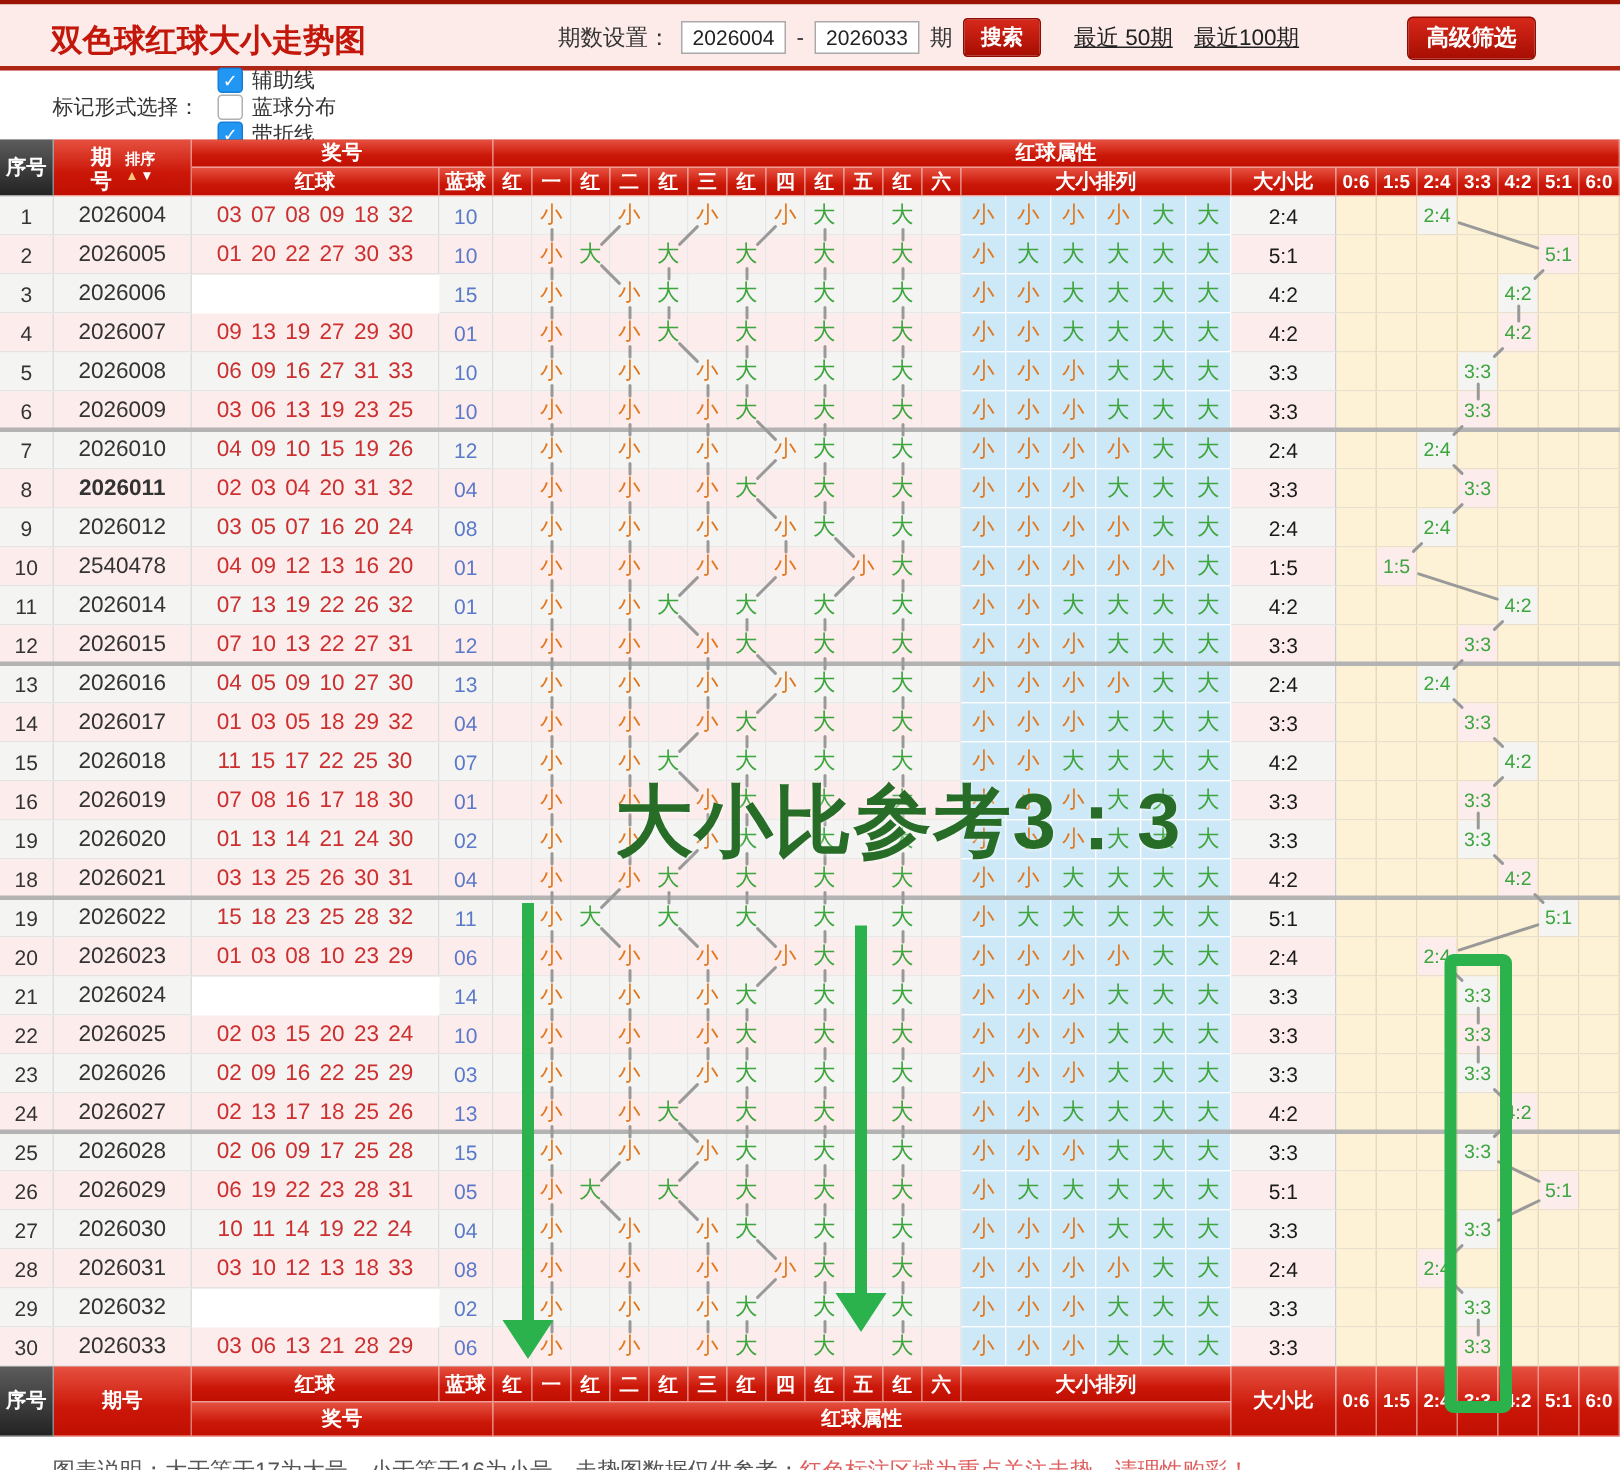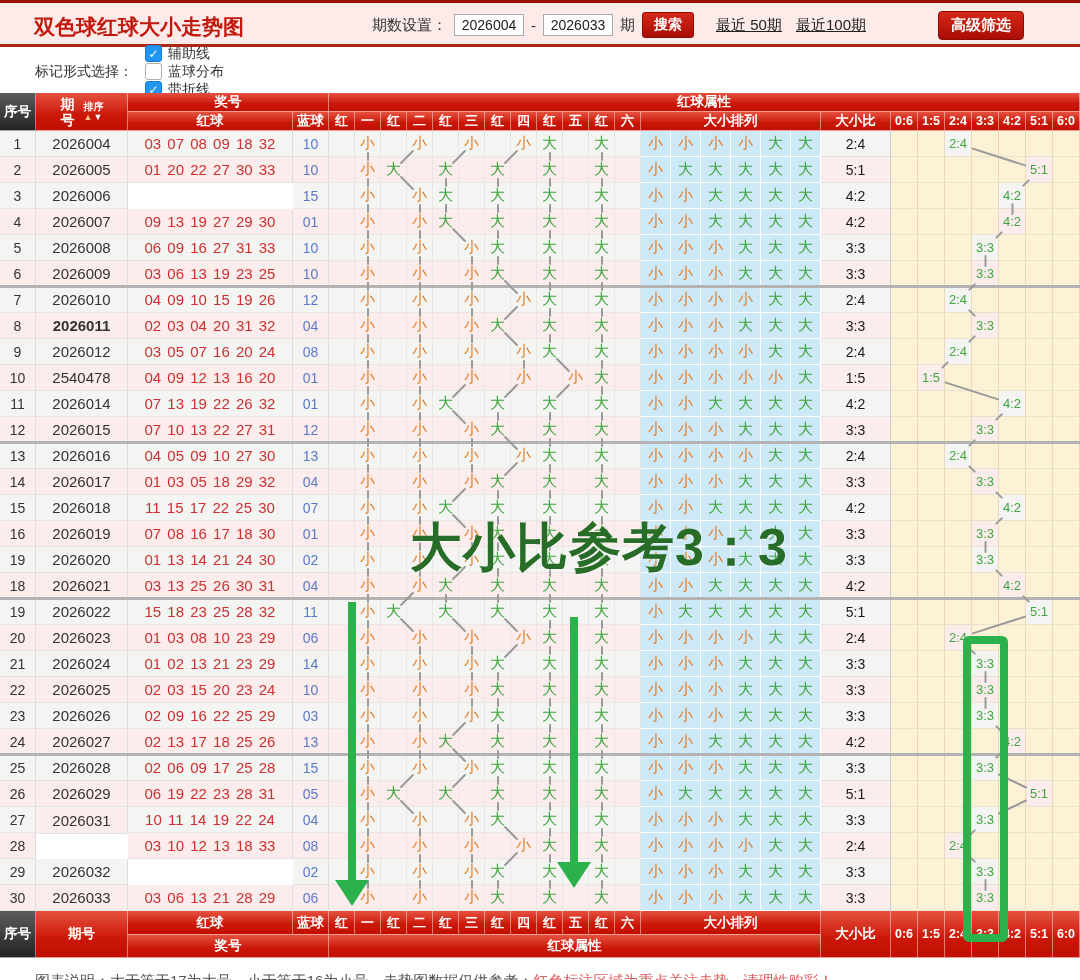--- a/index.html
+++ b/index.html
@@ -736,21 +736,20 @@
       <div class="cell rb rc" style="left: 821px; top: 625px; width: 70px; height: 26px;">2:4</div>
       <div class="cell xc" style="left: 891px; top: 625px; width: 27px; height: 26px;"></div>
       <div class="cell xc" style="left: 918px; top: 625px; width: 27px; height: 26px;"></div>
       <div class="cell xc hit-b" style="left: 945px; top: 625px; width: 27px; height: 26px;">2:4</div>
       <div class="cell xc" style="left: 972px; top: 625px; width: 27px; height: 26px;"></div>
       <div class="cell xc" style="left: 999px; top: 625px; width: 27px; height: 26px;"></div>
       <div class="cell xc" style="left: 1026px; top: 625px; width: 27px; height: 26px;"></div>
       <div class="cell xc" style="left: 1053px; top: 625px; width: 27px; height: 26px;"></div>
       <div class="cell ra bcell seq" style="left: 0px; top: 651px; width: 36px; height: 26px;">21</div>
       <div class="cell ra bcell per" style="left: 36px; top: 651px; width: 92px; height: 26px;">2026024</div>
-      <div class="cell ra bcell reds" style="left: 128px; top: 651px; width: 165px; height: 26px;">01 02 13 21 23 29</div>
       <div class="cell ra bcell blue" style="left: 293px; top: 651px; width: 36px; height: 26px;">14</div>
       <div class="cell ra tc" style="left: 329px; top: 651px; width: 26px; height: 26px;"></div>
       <div class="cell ra tc small" style="left: 355px; top: 651px; width: 26px; height: 26px;">小</div>
       <div class="cell ra tc" style="left: 381px; top: 651px; width: 26px; height: 26px;"></div>
       <div class="cell ra tc small" style="left: 407px; top: 651px; width: 26px; height: 26px;">小</div>
       <div class="cell ra tc" style="left: 433px; top: 651px; width: 26px; height: 26px;"></div>
       <div class="cell ra tc small" style="left: 459px; top: 651px; width: 26px; height: 26px;">小</div>
       <div class="cell ra tc big" style="left: 485px; top: 651px; width: 26px; height: 26px;">大</div>
       <div class="cell ra tc" style="left: 511px; top: 651px; width: 26px; height: 26px;"></div>
       <div class="cell ra tc big" style="left: 537px; top: 651px; width: 26px; height: 26px;">大</div>
@@ -945,21 +944,21 @@
       <div class="cell ac big" style="left: 791px; top: 807px; width: 30px; height: 26px;">大</div>
       <div class="cell ra rc" style="left: 821px; top: 807px; width: 70px; height: 26px;">3:3</div>
       <div class="cell xc" style="left: 891px; top: 807px; width: 27px; height: 26px;"></div>
       <div class="cell xc" style="left: 918px; top: 807px; width: 27px; height: 26px;"></div>
       <div class="cell xc" style="left: 945px; top: 807px; width: 27px; height: 26px;"></div>
       <div class="cell xc hit-a" style="left: 972px; top: 807px; width: 27px; height: 26px;">3:3</div>
       <div class="cell xc" style="left: 999px; top: 807px; width: 27px; height: 26px;"></div>
       <div class="cell xc" style="left: 1026px; top: 807px; width: 27px; height: 26px;"></div>
       <div class="cell xc" style="left: 1053px; top: 807px; width: 27px; height: 26px;"></div>
       <div class="cell rb bcell seq" style="left: 0px; top: 833px; width: 36px; height: 26px;">28</div>
-      <div class="cell rb bcell per" style="left: 36px; top: 808px; width: 92px; height: 26px;">2026031</div>
+      <div class="cell rb bcell per" style="left: 36px; top: 833px; width: 92px; height: 26px;">2026031</div>
       <div class="cell rb bcell reds" style="left: 128px; top: 833px; width: 165px; height: 26px;">03 10 12 13 18 33</div>
       <div class="cell rb bcell blue" style="left: 293px; top: 833px; width: 36px; height: 26px;">08</div>
       <div class="cell rb tc" style="left: 329px; top: 833px; width: 26px; height: 26px;"></div>
       <div class="cell rb tc small" style="left: 355px; top: 833px; width: 26px; height: 26px;">小</div>
       <div class="cell rb tc" style="left: 381px; top: 833px; width: 26px; height: 26px;"></div>
       <div class="cell rb tc small" style="left: 407px; top: 833px; width: 26px; height: 26px;">小</div>
       <div class="cell rb tc" style="left: 433px; top: 833px; width: 26px; height: 26px;"></div>
       <div class="cell rb tc small" style="left: 459px; top: 833px; width: 26px; height: 26px;">小</div>
       <div class="cell rb tc" style="left: 485px; top: 833px; width: 26px; height: 26px;"></div>
       <div class="cell rb tc small" style="left: 511px; top: 833px; width: 26px; height: 26px;">小</div>

